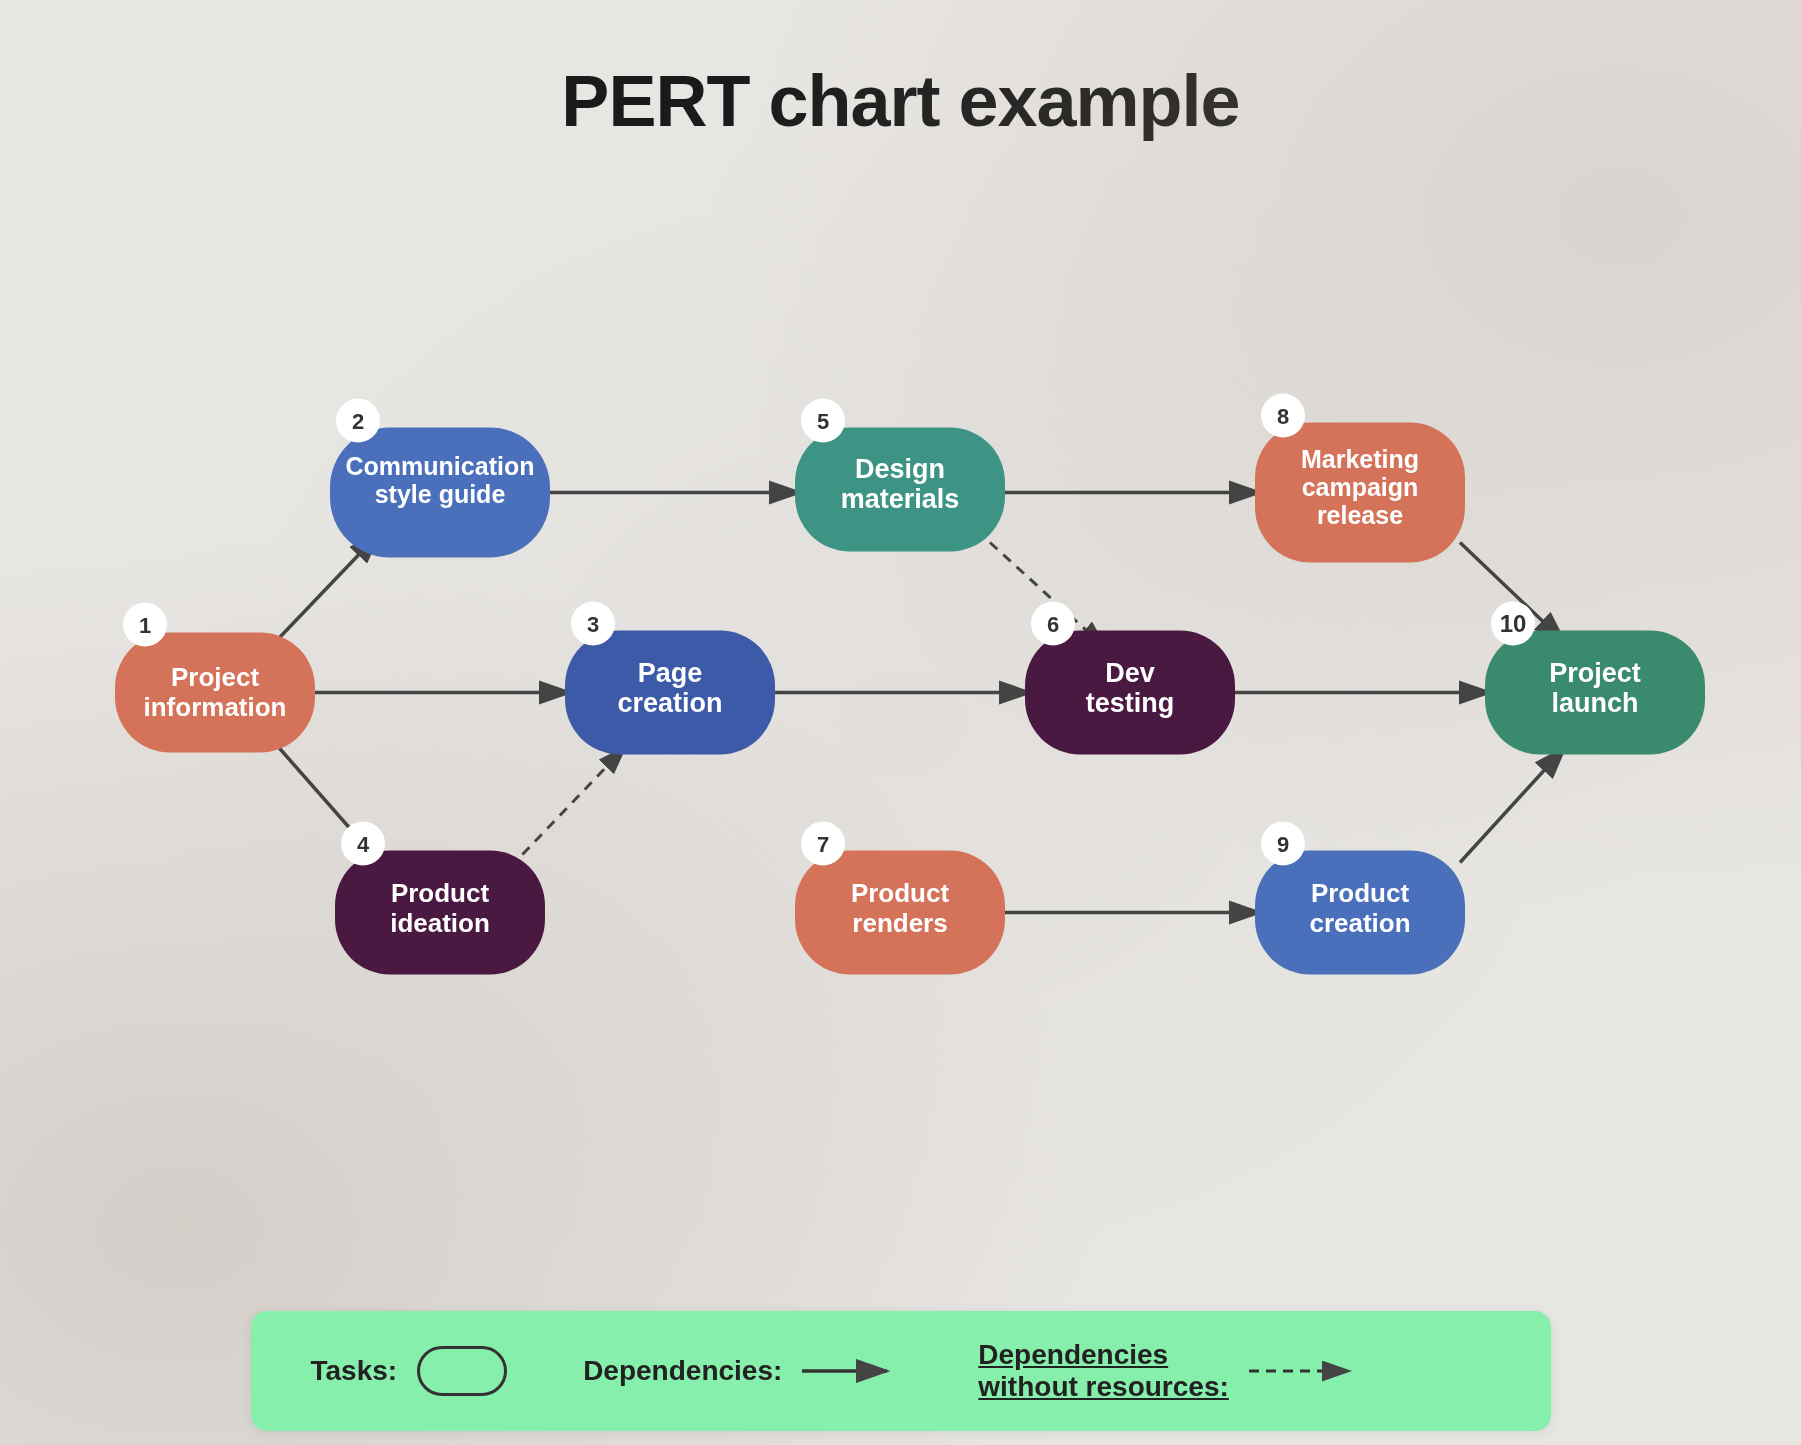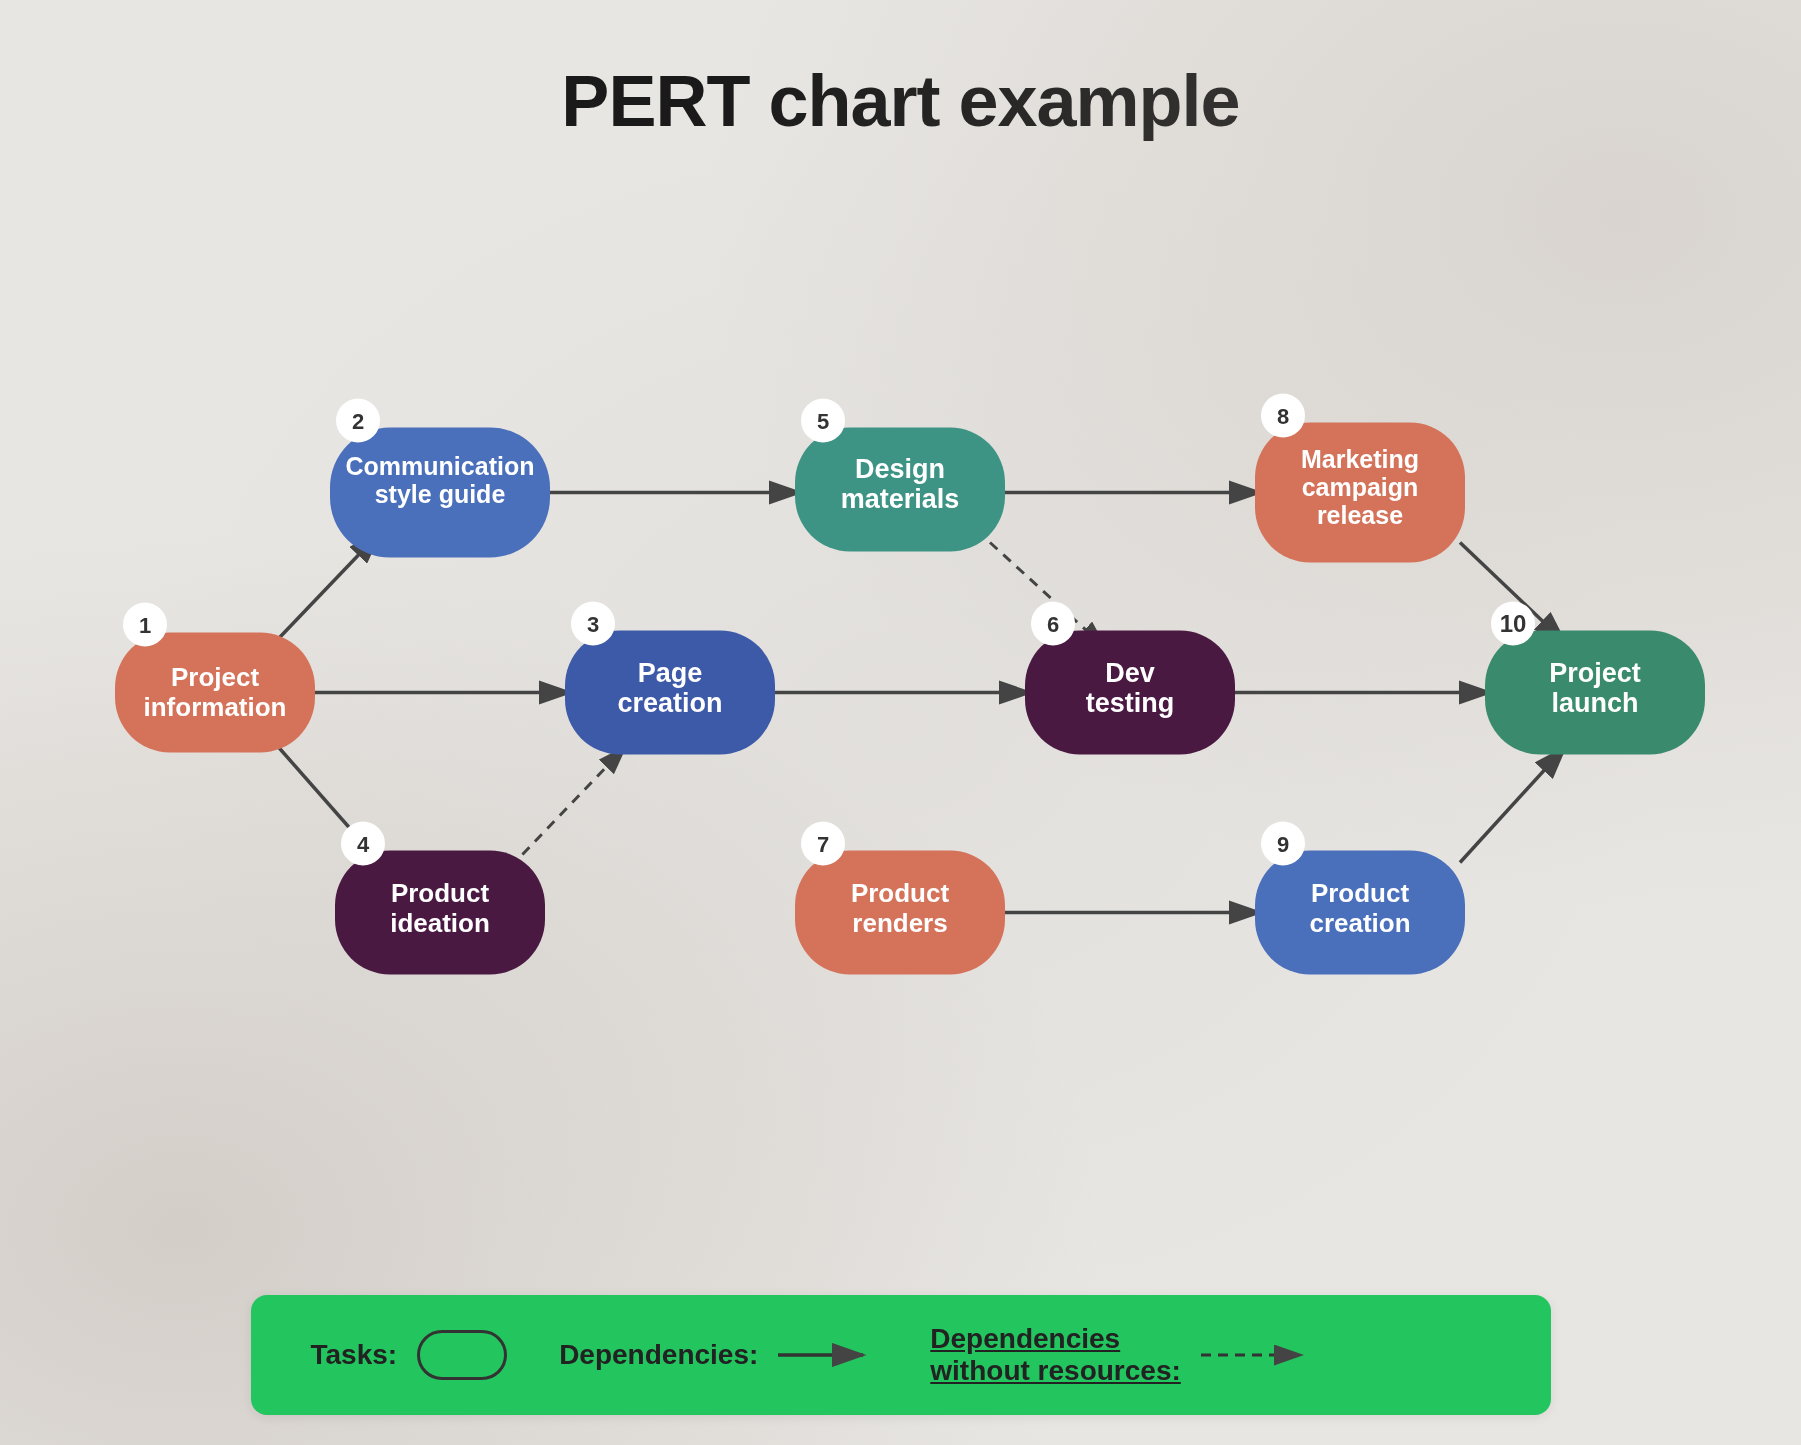--- a/index.html
+++ b/index.html
@@ -44,29 +44,29 @@
       position: absolute;
       top: 0; left: 0;
       width: 100%;
       height: 100%;
       overflow: visible;
     }
 
     
     .legend {
       position: absolute;
-      bottom: 30px;
+      bottom: 14px;
       left: 50%;
       transform: translateX(-50%);
-      background: #22c55e;
+      background: #86efac;
       border-radius: 16px;
       padding: 28px 60px;
       display: flex;
       align-items: center;
-      gap: 52px;
+      gap: 76px;
       box-shadow: 0 2px 12px rgba(0,0,0,0.08);
       width: 1300px;
     }
 
     .legend-item {
       display: flex;
       align-items: center;
       gap: 20px;
       font-size: 28px;
       font-weight: 600;

